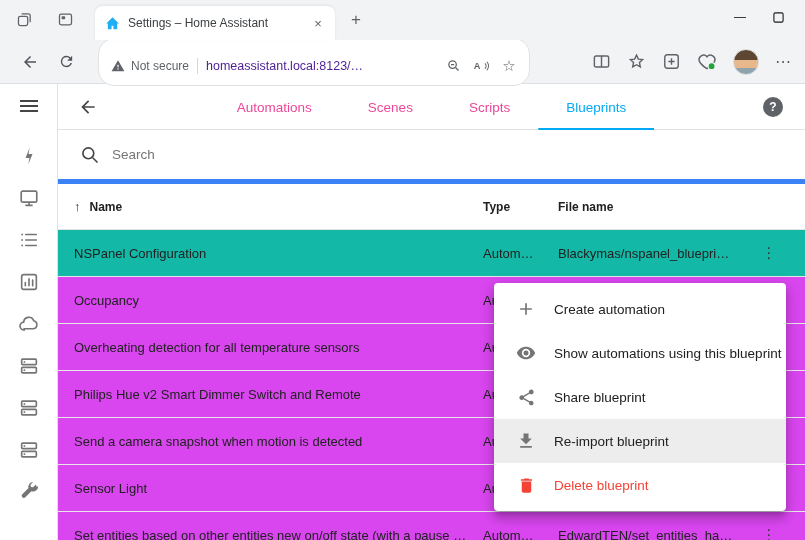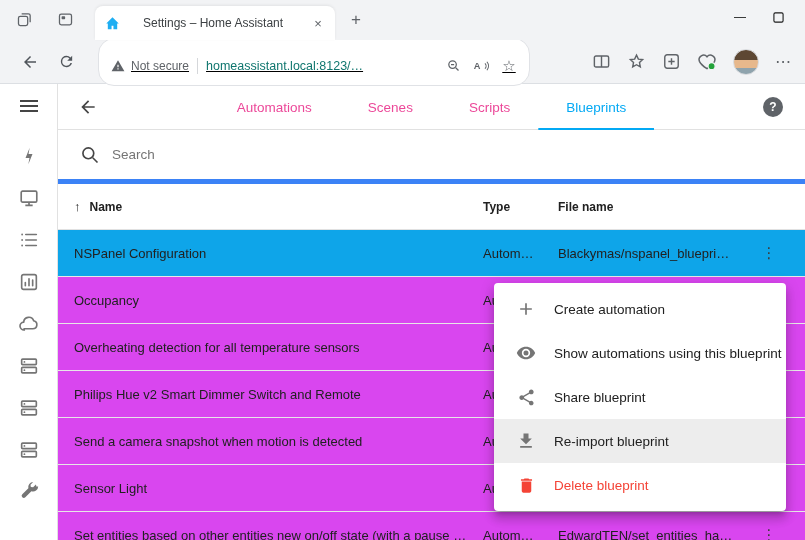--- a/index.html
+++ b/index.html
@@ -5,41 +5,41 @@
   * { box-sizing: border-box; margin: 0; padding: 0; }
   html,body { width:805px; height:540px; overflow:hidden; }
   body { font-family:"Liberation Sans","DejaVu Sans",sans-serif; background:#fff; }
   .window { position:relative; width:805px; height:540px; overflow:hidden; background:#fff; }
 
   
   .titlebar { position:relative; height:40px; background:#f2f3f5; }
   .tb-left { position:absolute; left:16px; top:11px; display:flex; gap:24px; color:#5f6368; }
   .iconbtn { display:flex; align-items:center; justify-content:center; }
   .browser-tab { position:absolute; left:95px; top:6px; width:240px; height:34px; background:#fff;
-    border-radius:8px 8px 0 0; display:flex; align-items:center; gap:23px; padding:0 8px 0 10px;
+    border-radius:8px 8px 0 0; display:flex; align-items:center; gap:8px; padding:0 8px 0 10px;
     font-size:12px; color:#3c4043; box-shadow:0 -1px 3px rgba(0,0,0,.07); }
   .tab-title { flex:1; white-space:nowrap; overflow:hidden; }
   .tab-close { width:18px; height:18px; display:flex; align-items:center; justify-content:center;
     font-size:13px; color:#5f6368; border-radius:4px; }
   .newtab-btn { position:absolute; left:347px; top:11px; width:18px; height:18px; font-size:17px;
     color:#5f6368; display:flex; align-items:center; justify-content:center; }
   .win-controls { position:absolute; right:-30px; top:0; display:flex; }
   .win-btn { width:38px; height:34px; display:flex; align-items:center; justify-content:center;
     font-size:12px; color:#1b1b1b; }
 
   
   .toolbar { height:44px; background:#f2f3f5; border-bottom:1px solid #dcdfe3; display:flex;
     align-items:center; padding:0 12px 0 16px; gap:8px; }
   .nav-btn { width:28px; height:28px; border-radius:6px; display:flex; align-items:center;
     justify-content:center; color:#50555b; flex:0 0 28px; }
   .url-pill { width:432px; height:48px; background:#fff; border-radius:16px; border:1px solid #e0e2e6;
-    display:flex; align-items:center; padding:8px 10px 0 12px; gap:8px; margin-left:10px;text-decoration:underline; }
+    display:flex; align-items:center; padding:8px 10px 0 12px; gap:8px; margin-left:10px; }
   .notsecure { display:flex; align-items:center; gap:6px; color:#5f6368; font-size:12px; white-space:nowrap; }
   .pill-divider { width:1px; height:16px; background:#d5d7da; }
-  .url-text { flex:1; font-size:12.5px; color:#0f766e; white-space:nowrap; overflow:hidden; }
+  .url-text { flex:1; font-size:12.5px; color:#4c1d95; white-space:nowrap; overflow:hidden; }
   .pill-icon { width:20px; height:20px; display:flex; align-items:center; justify-content:center;
     color:#5f6368; font-size:15px; flex:0 0 20px; }
   .toolbar-right { margin-left:auto; display:flex; align-items:center; gap:16px; color:#5f6368; }
   .avatar { width:26px; height:26px; border-radius:50%; flex:0 0 26px; border:1px solid #d8dadd;
     background:linear-gradient(180deg,#5d4733 0%,#5d4733 42%,#e7b88c 42%,#e7b88c 74%,#8fa3ad 74%); }
   .more-btn { font-size:16px; color:#5f6368; padding-right:2px; }
 
   
   .app { display:flex; height:456px; background:#fff; }
   .sidebar { flex:0 0 58px; width:58px; border-right:1px solid #e1e1e1; display:flex;
@@ -65,21 +65,21 @@
   .search-input::placeholder { color:#757575; }
 
   .thead { flex:0 0 46px; height:46px; border-bottom:1px solid #e1e1e1; display:grid;
     grid-template-columns:409px 75px 191px 40px; padding:0 16px; align-items:center;
     font-size:12px; font-weight:bold; color:#212121; }
   .th-name { display:flex; align-items:center; gap:9px; }
   .sort-arrow { font-size:13px; }
   .trow { flex:0 0 47px; height:47px; border-bottom:1px solid #e7e7e7; display:grid;
     grid-template-columns:409px 75px 191px 40px; padding:0 16px; align-items:center;
     font-size:13px; color:#212121; background:#d946ef; }
-  .trow.selected { background:#0ea5e9; }
+  .trow.selected { background:#14b8a6; }
   .cell { white-space:nowrap; overflow:hidden; text-overflow:ellipsis; padding-right:14px; }
   .kebab { justify-self:center; font-size:15px; color:#3c3c3c; width:24px; text-align:center; }
 
   
   .context-menu { position:absolute; left:494px; top:283px; width:292px; background:#fff;
     border-radius:4px; padding:4px 0; z-index:20;
     box-shadow:0 5px 5px -3px rgba(0,0,0,.2), 0 8px 10px 1px rgba(0,0,0,.14), 0 3px 14px 2px rgba(0,0,0,.12); }
   .menu-item { height:44px; display:flex; align-items:center; gap:18px; padding:0 14px 0 22px;
     font-size:13.5px; color:#212121; white-space:nowrap; }
   .menu-item.hovered { background:#ededed; }

